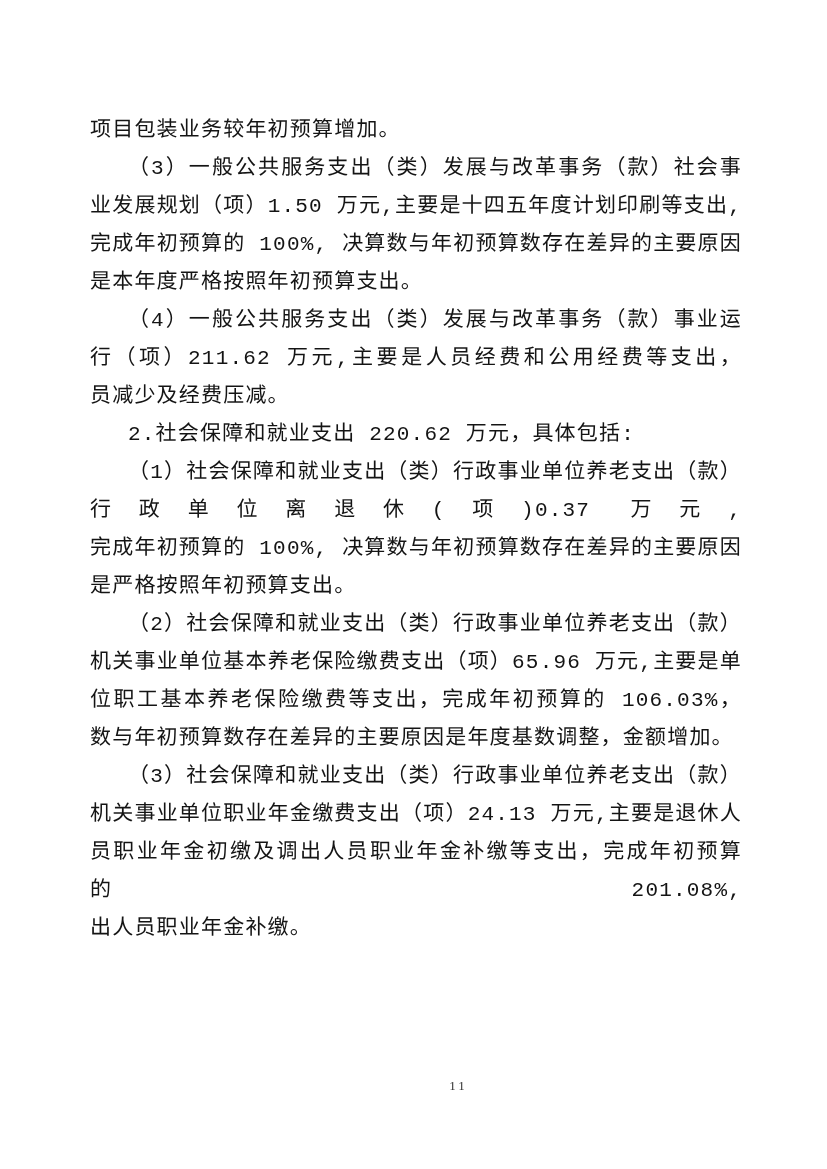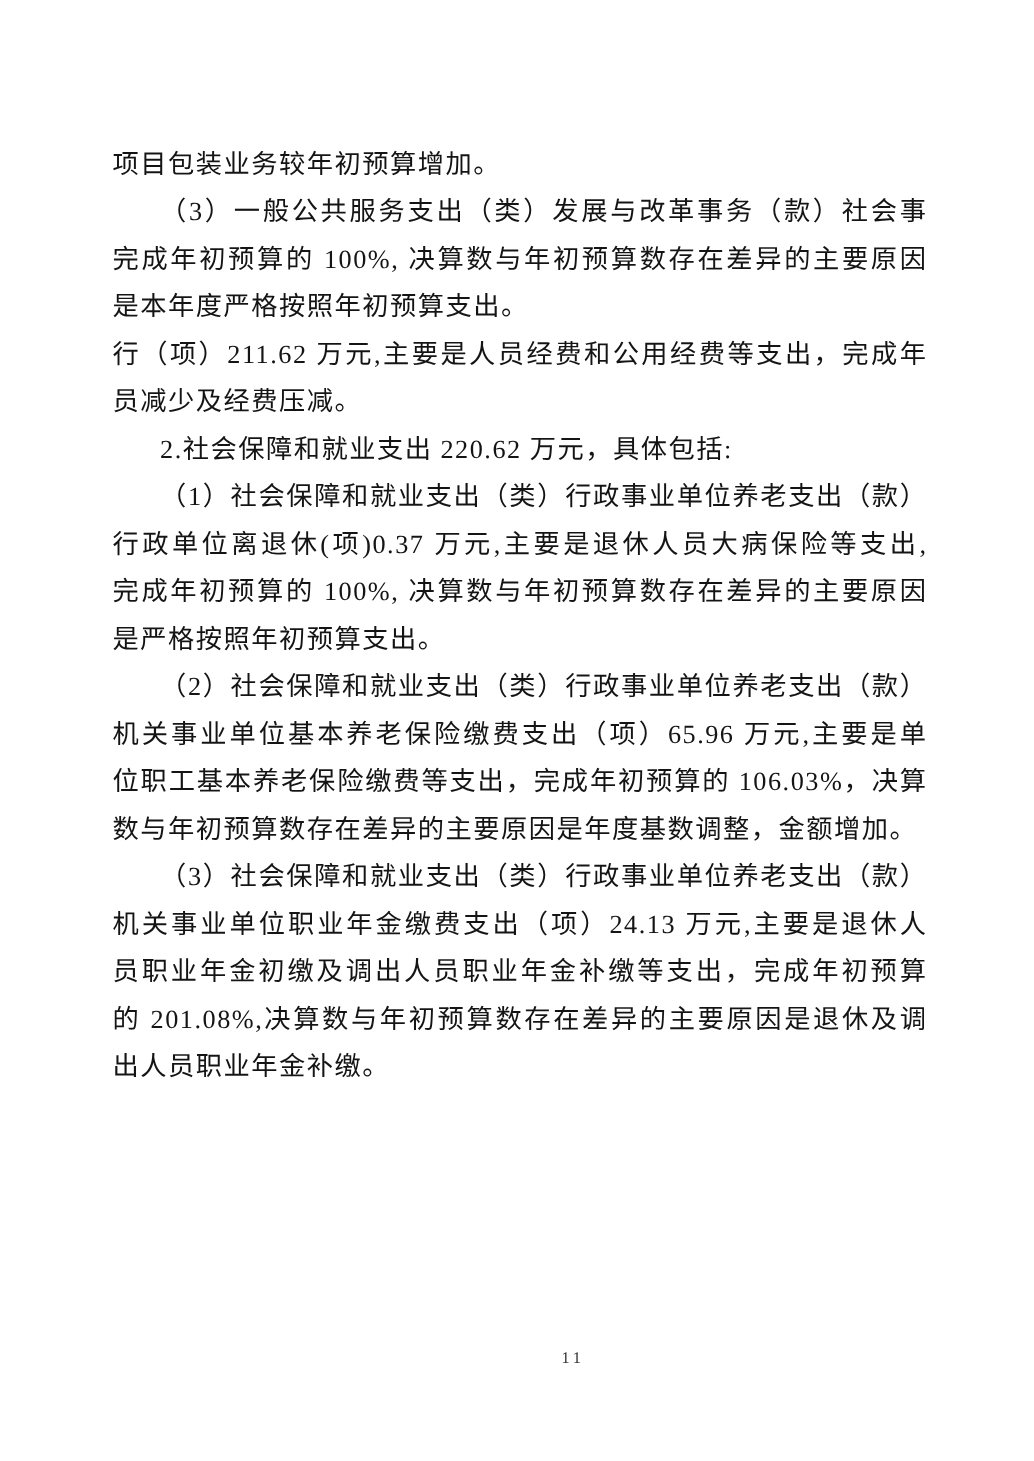--- a/index.html
+++ b/index.html
@@ -15,20 +15,21 @@
     background: #ffffff;
     color: #141414;
     font-family: "Liberation Serif", "DejaVu Serif", serif;
     overflow: hidden;
   }
   .text-block {
     position: absolute;
     left: 90px;
     top: 112px;
     width: 652px;
+    font-family: Liberation Mono, monospace;
   }
   .doc-line {
     font-size: 21px;
     line-height: 38px;
     height: 38px;
     letter-spacing: 1.2px;
     text-align: justify;
     text-align-last: left;
     white-space: normal;
     word-break: keep-all;
@@ -52,22 +53,24 @@
     margin-left: 45px;
   }
 </style>
 </head>
 <body>
 
 <div class="page">
   <div class="text-block">
       <div class="doc-line">项目包装业务较年初预算增加。</div>
       <div class="doc-line indent justify">（3）一般公共服务支出（类）发展与改革事务（款）社会事</div>
+      <div class="doc-line justify">业发展规划（项）1.50 万元,主要是十四五年度计划印刷等支出,</div>
       <div class="doc-line justify">完成年初预算的 100%, 决算数与年初预算数存在差异的主要原因</div>
       <div class="doc-line">是本年度严格按照年初预算支出。</div>
+      <div class="doc-line indent justify">（4）一般公共服务支出（类）发展与改革事务（款）事业运</div>
       <div class="doc-line justify">行（项）211.62 万元,主要是人员经费和公用经费等支出，完成年</div>
       <div class="doc-line">员减少及经费压减。</div>
       <div class="doc-line indent">2.社会保障和就业支出 220.62 万元，具体包括:</div>
       <div class="doc-line indent justify">（1）社会保障和就业支出（类）行政事业单位养老支出（款）</div>
       <div class="doc-line justify">行政单位离退休(项)0.37 万元,主要是退休人员大病保险等支出,</div>
       <div class="doc-line justify">完成年初预算的 100%, 决算数与年初预算数存在差异的主要原因</div>
       <div class="doc-line">是严格按照年初预算支出。</div>
       <div class="doc-line indent justify">（2）社会保障和就业支出（类）行政事业单位养老支出（款）</div>
       <div class="doc-line justify">机关事业单位基本养老保险缴费支出（项）65.96 万元,主要是单</div>
       <div class="doc-line justify">位职工基本养老保险缴费等支出，完成年初预算的 106.03%，决算</div>

